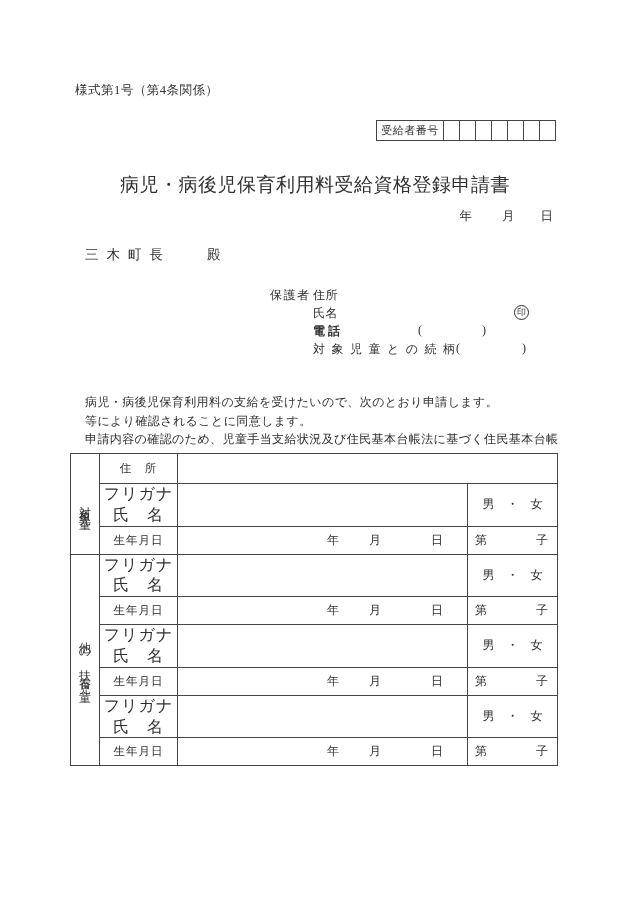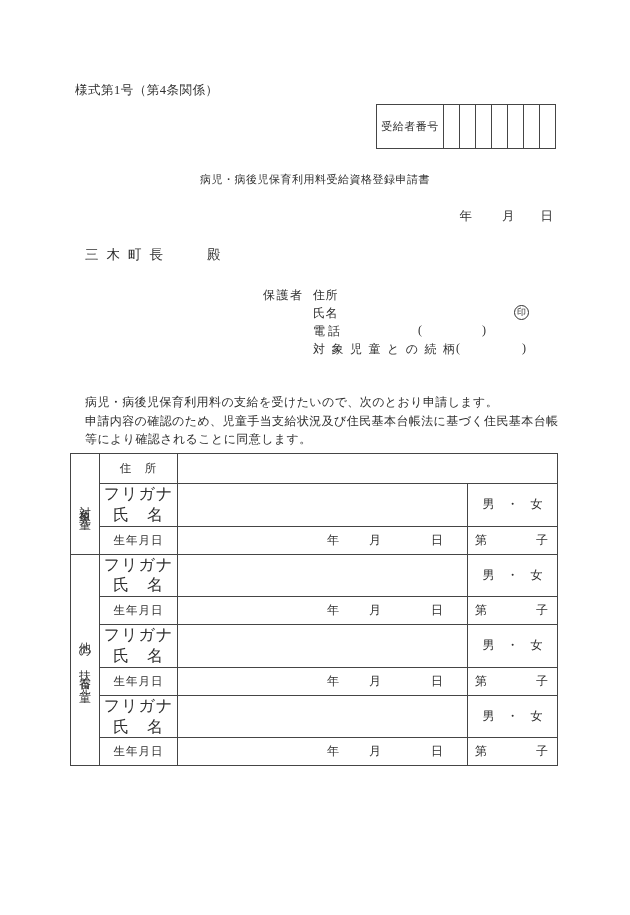--- a/index.html
+++ b/index.html
@@ -3,37 +3,37 @@
 <meta charset="utf-8">
 <style>
   html,body{margin:0;padding:0;background:#e8e8e8;}
   .page{
     position:relative;width:630px;height:915px;background:#ffffff;
     font-family:"Liberation Serif","DejaVu Serif",serif;color:#2f2f2f;
     overflow:hidden;margin:0;
   }
   
   .form-code{position:absolute;left:75px;top:82px;font-size:12.5px;letter-spacing:0.5px;}
-  .rn-box{position:absolute;left:376px;top:104px;height:45px;display:flex;border:1px solid #454545;box-sizing:border-box;}
+  .rn-box{position:absolute;left:376px;top:120px;height:21px;display:flex;border:1px solid #454545;box-sizing:border-box;}
   .rn-label{width:66px;display:flex;align-items:center;justify-content:center;font-size:11px;letter-spacing:0.5px;}
   .rn-cell{width:16px;border-left:1px solid #454545;box-sizing:border-box;}
-  .title{position:absolute;left:0;top:172px;width:100%;text-align:center;font-size:11px;letter-spacing:0.5px;}
+  .title{position:absolute;left:0;top:172px;width:100%;text-align:center;font-size:19px;letter-spacing:0.5px;}
   .date-line{position:absolute;top:208px;right:77px;font-size:12.5px;display:flex;}
   .date-line .dm{margin-left:30px;}
   .date-line .dd{margin-left:26px;}
   .addressee{position:absolute;left:85px;top:246px;font-size:13.5px;display:flex;align-items:flex-end;}
   .addressee .a-name{letter-spacing:8px;}
   .addressee .a-hon{margin-left:36px;}
   
   .guardian{position:absolute;left:255px;top:287px;font-size:12px;}
   .g-row{position:relative;height:18px;}
   .g-row span{position:absolute;top:0;white-space:nowrap;}
-  .g-label{left:8px;letter-spacing:1.5px;}
+  .g-label{left:15px;letter-spacing:1.5px;}
   .f-label{left:58px;letter-spacing:0.5px;}
-  .f-label.ls3{letter-spacing:3px;}
+  .f-label.ls3{letter-spacing:3px;font-weight:bold;}
   .f-label.ls7{letter-spacing:6.5px;font-family:Liberation Serif, serif;}
   .p-open1{left:163px;} .p-close1{left:227px;}
   .p-open2{left:201px;} .p-close2{left:267px;}
   .seal{left:259px;top:1px;width:15px;height:15px;border:1px solid #2f2f2f;border-radius:50%;
         display:flex;align-items:center;justify-content:center;font-size:9px;line-height:1;box-sizing:border-box;}
   
   .declaration{position:absolute;left:85px;top:393px;font-size:12px;line-height:18.5px;letter-spacing:0.4px;}
   
   table.children{position:absolute;left:70px;top:453px;border-collapse:collapse;table-layout:fixed;width:487px;padding-left:47px;}
   table.children td{border:1px solid #454545;padding:0;vertical-align:middle;font-size:11.5px;box-sizing:border-box;}
@@ -98,22 +98,22 @@
     </div>
     <div class="g-row">
       <span class="f-label ls7">対象児童との続柄</span>
       <span class="p-open2">(</span>
       <span class="p-close2">)</span>
     </div>
   </div>
 
   <div class="declaration">
     <div>病児・病後児保育利用料の支給を受けたいので、次のとおり申請します。</div>
+    <div>等により確認されることに同意します。</div>
     <div>申請内容の確認のため、児童手当支給状況及び住民基本台帳法に基づく住民基本台帳</div>
-    <div>等により確認されることに同意します。</div>
   </div>
 
   <table class="children">
     <colgroup>
         <col class="c-g">
         <col class="c-l">
         <col class="c-v">
         <col class="c-r">
       </colgroup>
     <tbody>

